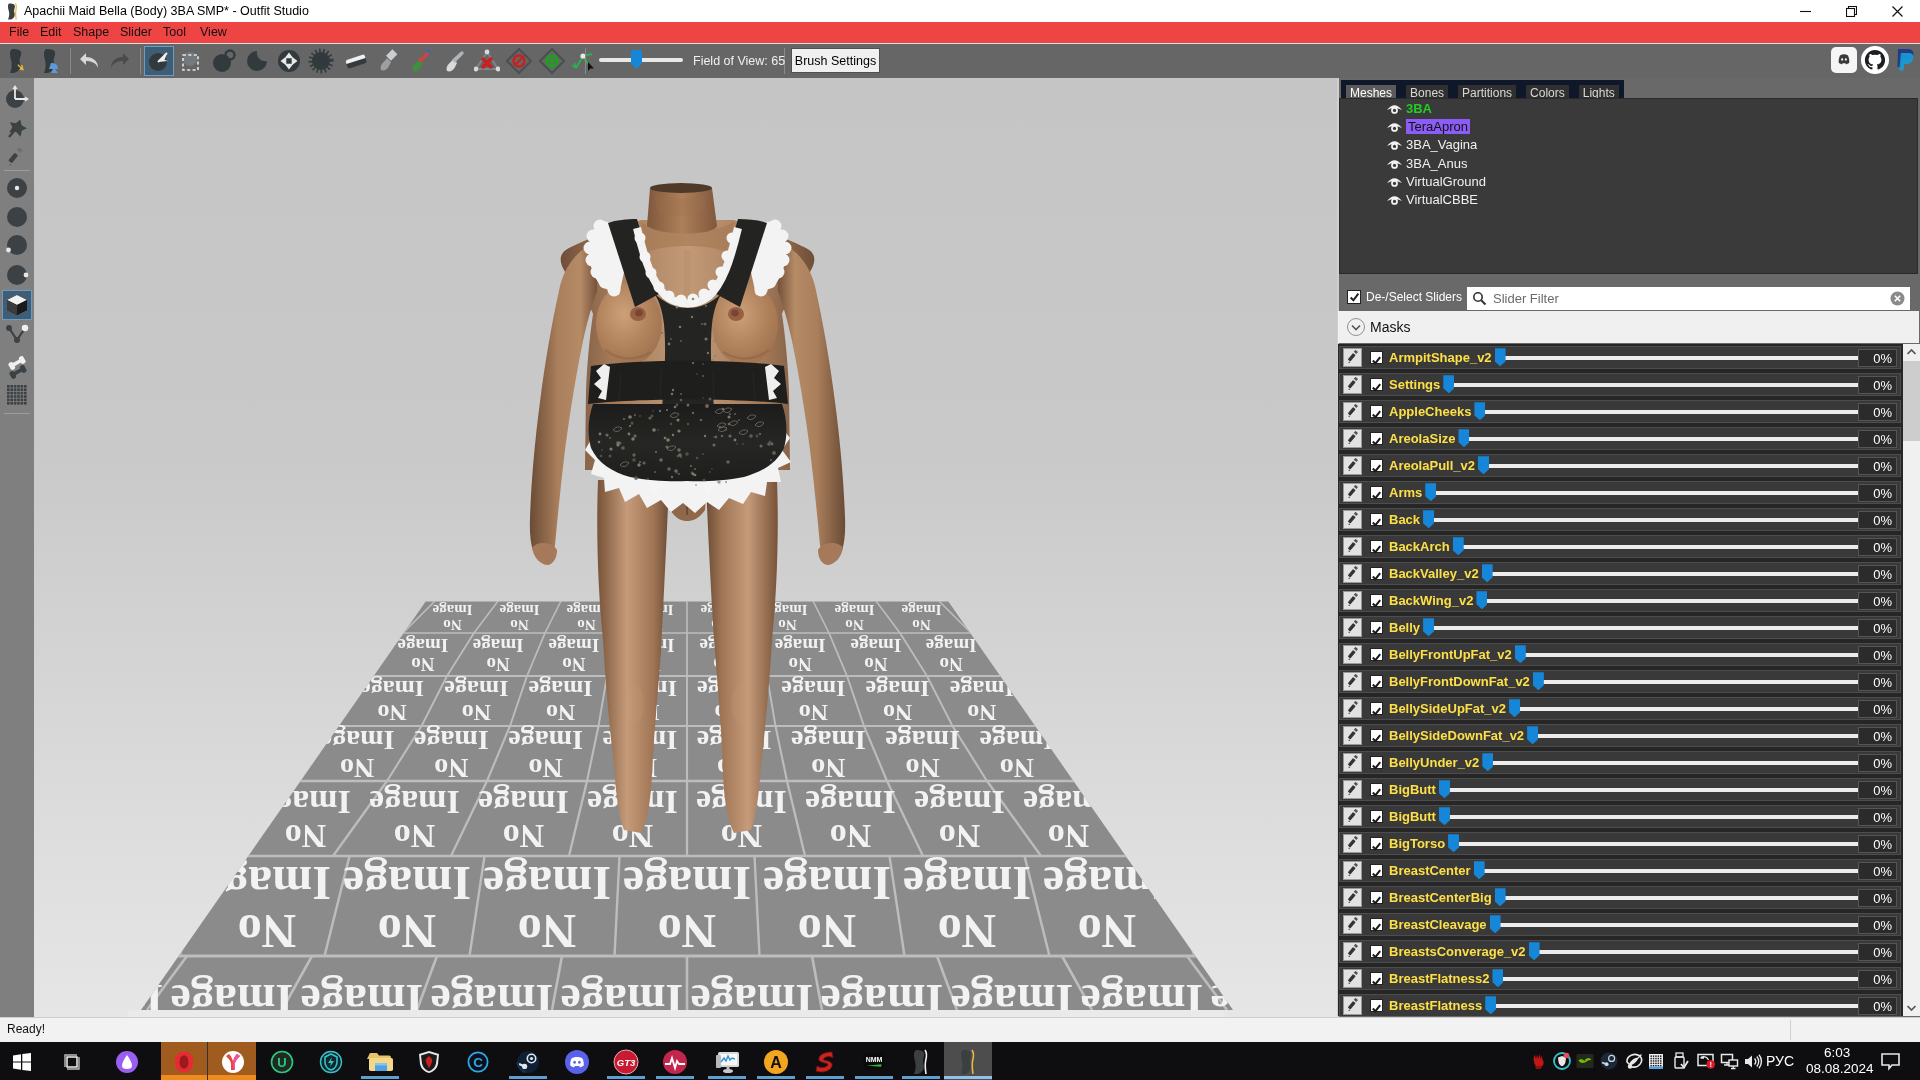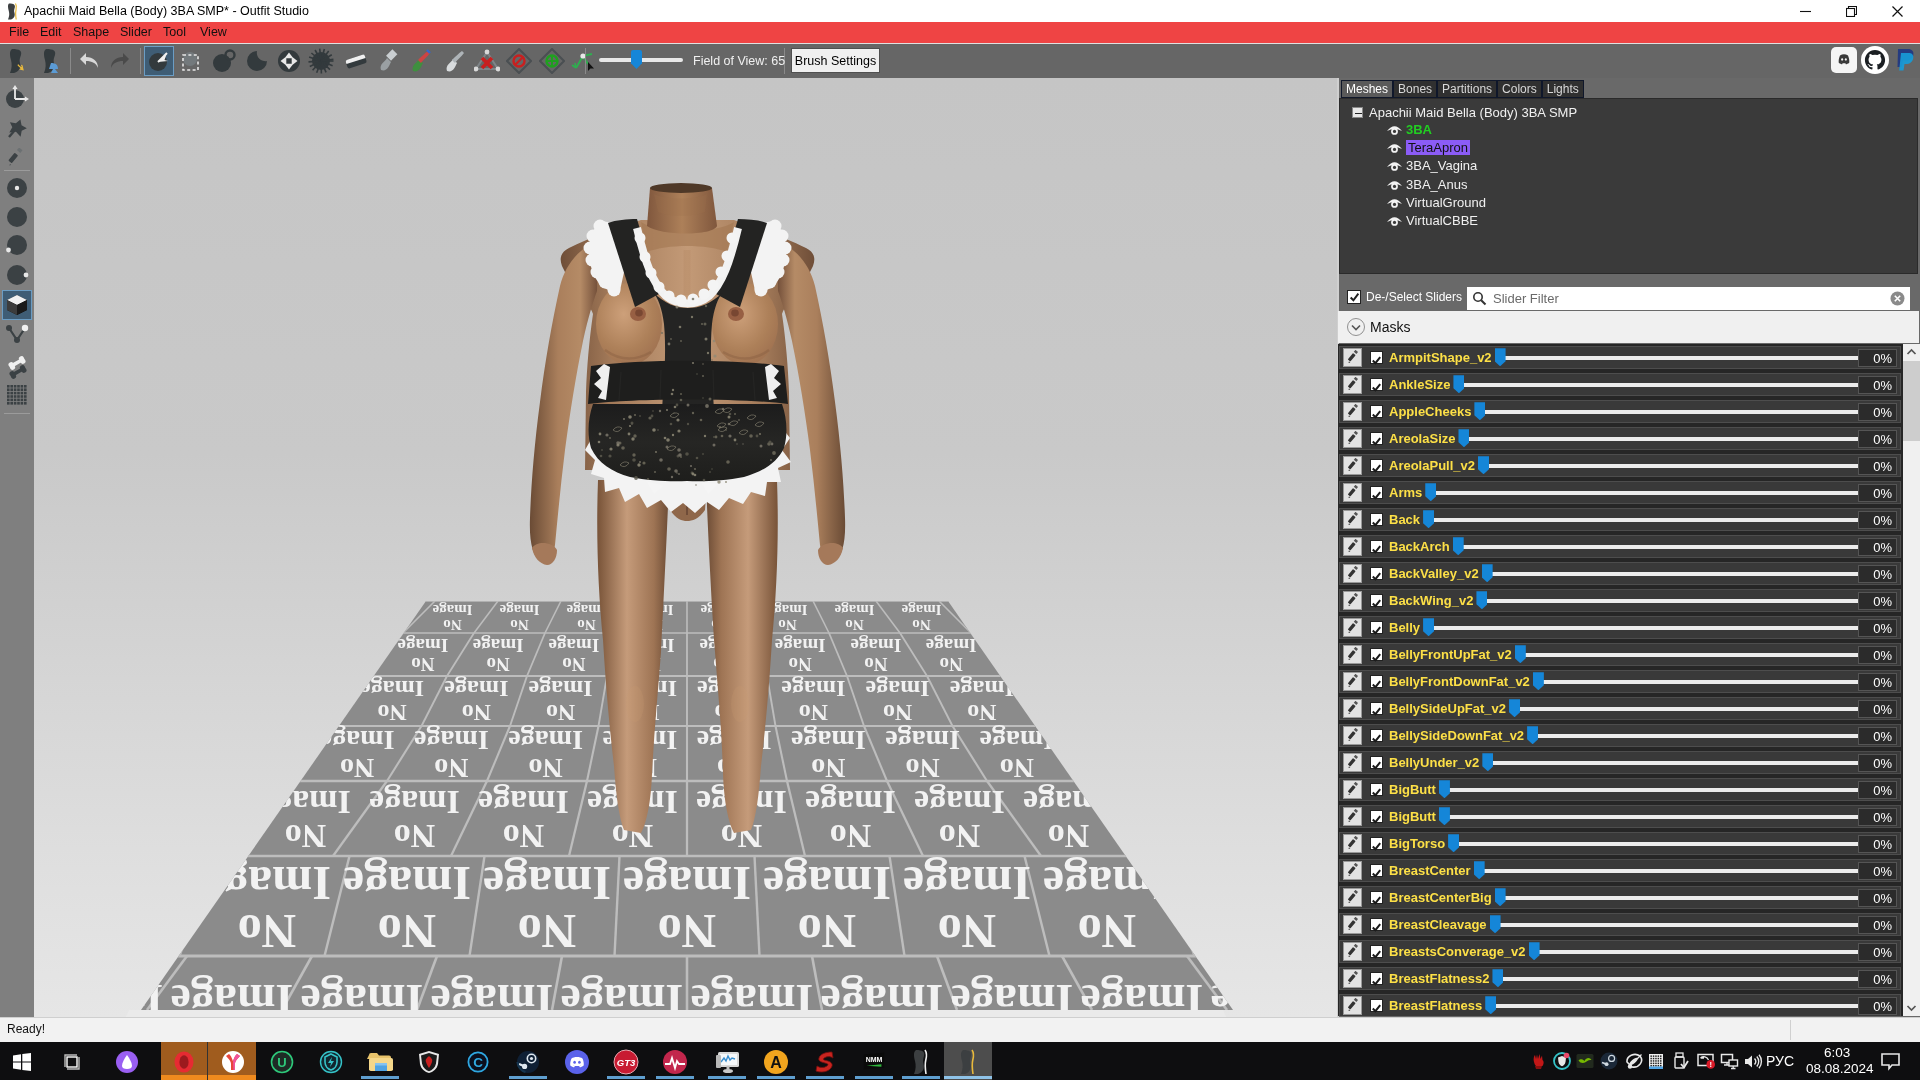--- a/index.html
+++ b/index.html
@@ -10,21 +10,21 @@
 .menubar span { position:absolute; font-size:12.5px; color:#111; top:3px; }
 .toolbar { position:absolute; left:0; top:43px; width:1920px; height:35px; background:#666; border-top:1px solid #e0e0e0; }
 .fovtrack { position:absolute; left:599px; top:58px; width:84px; height:4px; background:#e8e8e8; border-radius:2px; }
 .fovthumb { position:absolute; left:631px; top:50px; width:11px; height:19px; background:#1586d8; border-radius:2px 2px 4px 4px; clip-path:polygon(0 0,100% 0,100% 70%,50% 100%,0 70%); }
 .fovlabel { position:absolute; left:693px; top:54px; font-size:12.5px; color:#f0f0f0; }
 .brushbtn { position:absolute; left:791px; top:48px; width:89px; height:25px; background:#f0f0f0; border:1px solid #505050; font-size:12.5px; color:#000; display:flex; align-items:center; justify-content:center; }
 .leftbar { position:absolute; left:0; top:78px; width:34px; height:939px; background:#7f7f7f; }
 .viewport { position:absolute; left:34px; top:78px; width:1303px; height:939px; background:linear-gradient(180deg,#c5c5c5 0%,#c9c9c9 40%,#dedede 82%,#e6e6e6 100%); overflow:hidden; }
 .rpanel { position:absolute; left:1337px; top:78px; width:583px; height:939px; background:#696969; }
 .tabs { position:absolute; left:4px; top:2px; height:17px; display:flex; }
-.tab { height:17px; padding:8px 4px; font-size:12px; color:#d8d8d8; background:#303030; border:1px solid #0f172a; display:flex; align-items:center; }
+.tab { height:17px; padding:8px 4px; font-size:12px; color:#d8d8d8; background:#303030; border:5px solid #0f172a; display:flex; align-items:center; }
 .tab.sel { background:#5a5a5a; color:#fff; }
 .treebox { position:absolute; left:2px; top:20px; width:579px; height:176px; background:#3a3a3a; border:1px solid #2a2a2a; color:#f0f0f0; font-size:13px; }
 .troot { margin:6px 0 0 12px; display:flex; align-items:center; }
 .collapse { width:11px; height:11px; background:#e8e8e8; border:1px solid #888; margin-right:6px; position:relative; }
 .collapse:after { content:""; position:absolute; left:2px; top:4.5px; width:7px; height:1.5px; background:#222; }
 .titem { margin-left:46px; height:18.3px; display:flex; align-items:center; }
 .eye { margin-right:3px; }
 .tgreen { color:#22cc22; font-weight:bold; }
 .tsel { background:#8b5cf6; color:#111; padding:0 2px; }
 .filt { position:absolute; left:0px; top:205px; width:583px; height:28px; display:flex; align-items:center; }
@@ -1106,24 +1106,20 @@
   <div class="rpanel">
       <div style="position:absolute;left:0;top:0;width:2px;height:939px;background:#cfcfcf"></div>
     <div class="tabs">
       <div class="tab sel">Meshes</div>
         <div class="tab">Bones</div>
         <div class="tab">Partitions</div>
         <div class="tab">Colors</div>
         <div class="tab">Lights</div>
     </div>
     <div class="treebox">
-      <div class="troot">
-          <div class="collapse"></div>
-          <span>Apachii Maid Bella (Body) 3BA SMP</span>
-        </div>
       <div class="titem">
           <svg class="eye" width="17" height="13" viewBox="0 0 17 13">
             <path d="M1 8 Q8.5 -1.5 16 8 Q8.5 4.2 1 8 Z" fill="#f2f2f2"></path>
             <circle cx="8.5" cy="8.4" r="3.4" fill="#f2f2f2"></circle>
             <circle cx="8.5" cy="8.4" r="1.6" fill="#3a3a3a"></circle>
           </svg>
           <span class="tgreen">3BA</span>
         </div>
 <div class="titem">
           <svg class="eye" width="17" height="13" viewBox="0 0 17 13">
@@ -1216,21 +1212,21 @@
 <div class="pencil">
             <svg width="14" height="14" viewBox="0 0 14 14">
               <path d="M3 11.2 L2.5 13 L4.3 12.5 Z" fill="#333"></path>
               <rect x="4" y="3.2" width="3.4" height="8.2" rx="0.6" transform="rotate(40 5.7 7.3)" fill="#333"></rect>
               <rect x="8.2" y="0.6" width="3.4" height="2.6" transform="rotate(40 9.9 1.9)" fill="#555"></rect>
             </svg>
           </div>
 <div class="cbx"><svg width="11" height="11" viewBox="0 0 11 11">
               <path d="M1.8 5.5 L4.4 8.2 L9.2 2.2" stroke="#1a1a1a" stroke-width="2" fill="none"></path>
             </svg></div>
-<span class="slbl">AnkleSize</span>
+<span class="slbl">Settings</span>
 <div class="strack">
             <div class="sthumb"></div>
             <div class="sline"></div>
           </div>
 <div class="sval">0%</div>
 </div>
 <div class="srow">
 <div class="pencil">
             <svg width="14" height="14" viewBox="0 0 14 14">
               <path d="M3 11.2 L2.5 13 L4.3 12.5 Z" fill="#333"></path>

